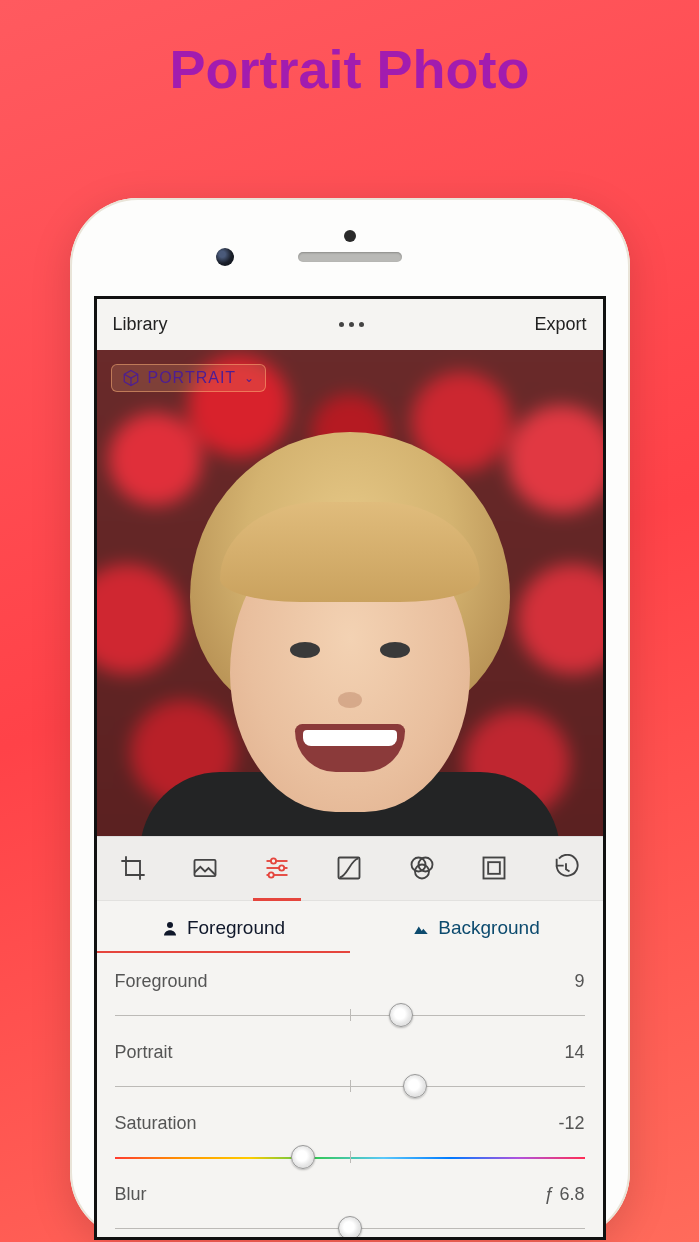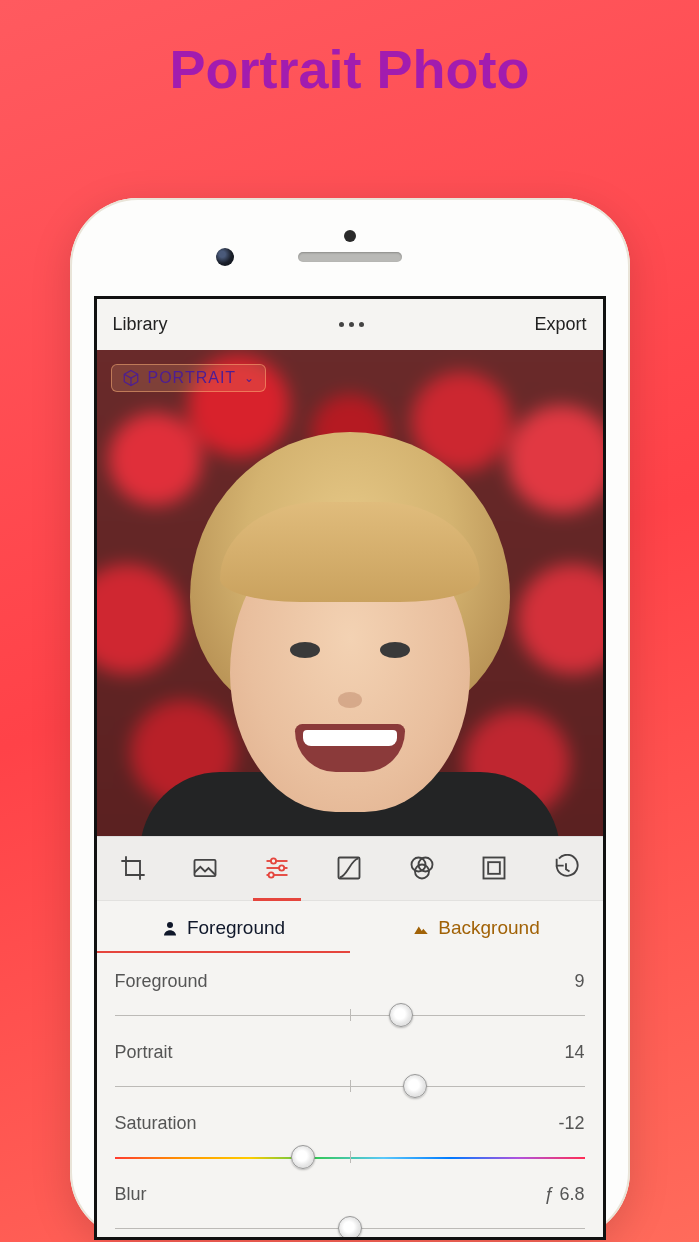--- a/index.html
+++ b/index.html
@@ -183,21 +183,21 @@
 
 .tabs {
   display:flex;
   background:#f5f4f2;
 }
 .tab {
   flex:1;
   text-align:center;
   padding:16px 0 14px;
   font-size:19px;
-  color:#a16207;
+  color:#0c4a6e;
   position:relative;
   display:flex;
   align-items:center;
   justify-content:center;
   gap:8px;
 }
 .tab.active { color:#0f172a; }
 .tab.active::after {
   content:'';
   position:absolute;

